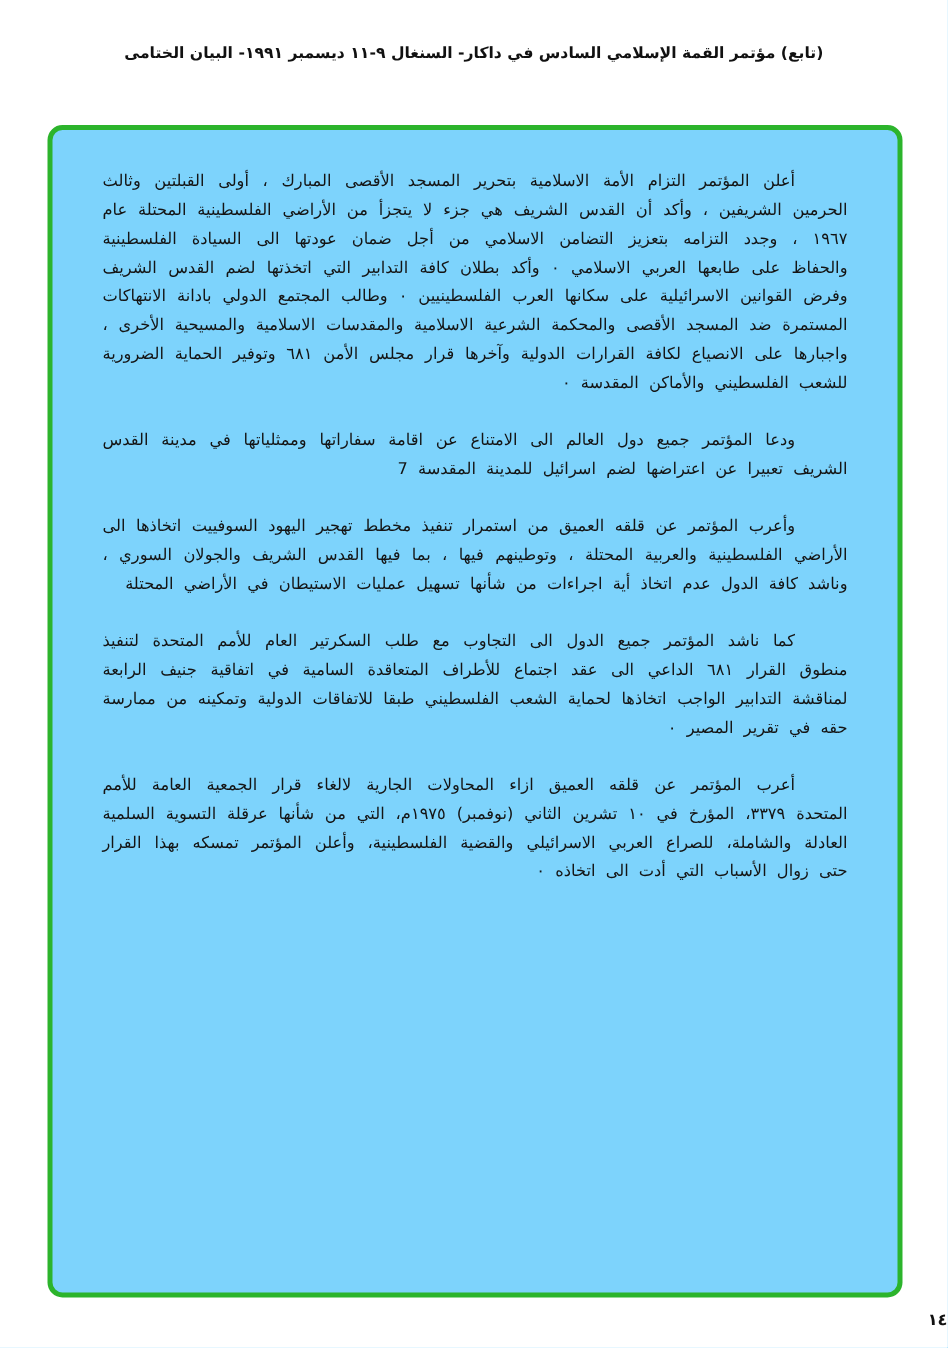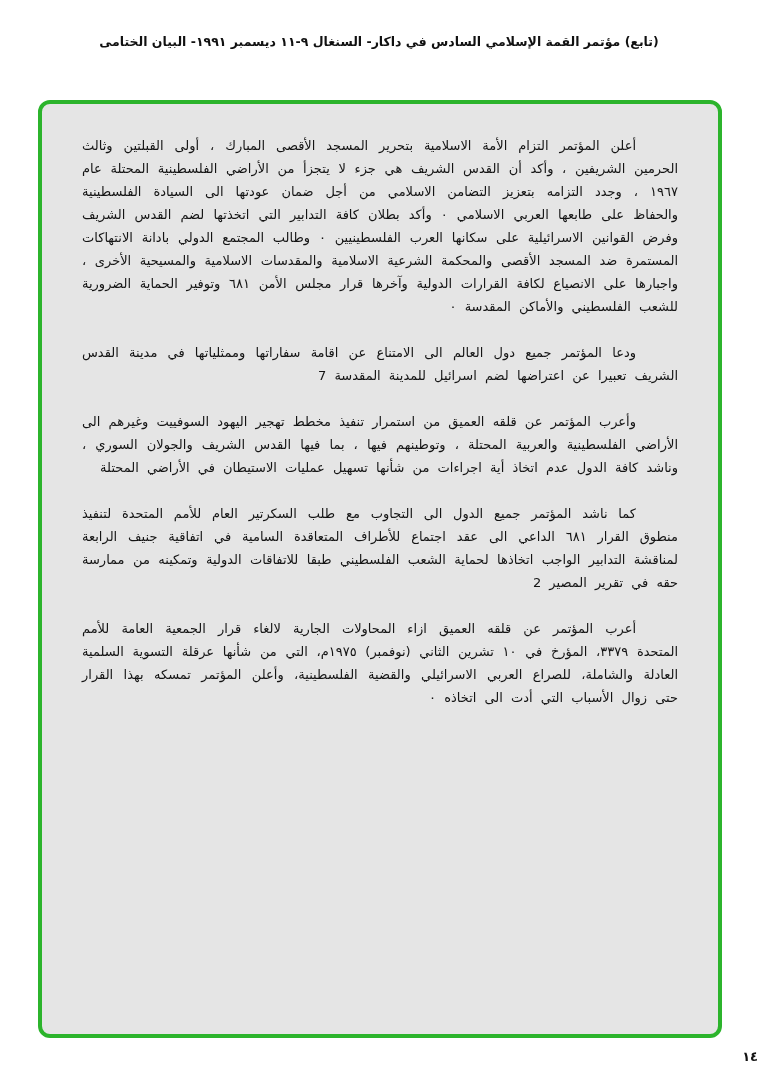--- a/index.html
+++ b/index.html
@@ -38,21 +38,21 @@
     color: #222222;
   }
   .content-frame {
     position: absolute;
     left: 38px;
     top: 100px;
     width: 684px;
     height: 938px;
     border: 4px solid #2cb42c;
     border-radius: 12px;
-    background: #e5e5e5;
+    background: #7dd3fc;
     padding: 30px 40px 20px 40px;
     overflow: hidden;
   }
   .content-frame .body-text {
     direction: rtl;
     text-align: justify;
     font-size: 13px;
     line-height: 23px;
     word-spacing: 4px;
     color: #141414;
@@ -81,21 +81,21 @@
 <div class="page">
 
   <div class="doc-header">
     <div class="title-line">(تابع) مؤتمر القمة الإسلامي السادس في داكار- السنغال ٩-١١ ديسمبر ١٩٩١- البيان الختامى</div>
   </div>
 
   <div class="content-frame">
     <div class="body-text">
       <p>أعلن المؤتمر التزام الأمة الاسلامية بتحرير المسجد الأقصى المبارك ، أولى القبلتين وثالث الحرمين الشريفين ، وأكد أن القدس الشريف هي جزء لا يتجزأ من الأراضي الفلسطينية المحتلة عام ١٩٦٧ ، وجدد التزامه بتعزيز التضامن الاسلامي من أجل ضمان عودتها الى السيادة الفلسطينية والحفاظ على طابعها العربي الاسلامي ٠ وأكد بطلان كافة التدابير التي اتخذتها لضم القدس الشريف وفرض القوانين الاسرائيلية على سكانها العرب الفلسطينيين ٠ وطالب المجتمع الدولي بادانة الانتهاكات المستمرة ضد المسجد الأقصى والمحكمة الشرعية الاسلامية والمقدسات الاسلامية والمسيحية الأخرى ، واجبارها على الانصياع لكافة القرارات الدولية وآخرها قرار مجلس الأمن ٦٨١ وتوفير الحماية الضرورية للشعب الفلسطيني والأماكن المقدسة ٠</p>
       <p>ودعا المؤتمر جميع دول العالم الى الامتناع عن اقامة سفاراتها وممثلياتها في مدينة القدس الشريف تعبيرا عن اعتراضها لضم اسرائيل للمدينة المقدسة 7</p>
-      <p>وأعرب المؤتمر عن قلقه العميق من استمرار تنفيذ مخطط تهجير اليهود السوفييت وغيرهم الى الأراضي الفلسطينية والعربية المحتلة ، وتوطينهم فيها ، بما فيها القدس الشريف والجولان السوري ، وناشد كافة الدول عدم اتخاذ أية اجراءات من شأنها تسهيل عمليات الاستيطان في الأراضي المحتلة</p>
-      <p>كما ناشد المؤتمر جميع الدول الى التجاوب مع طلب السكرتير العام للأمم المتحدة لتنفيذ منطوق القرار ٦٨١ الداعي الى عقد اجتماع للأطراف المتعاقدة السامية في اتفاقية جنيف الرابعة لمناقشة التدابير الواجب اتخاذها لحماية الشعب الفلسطيني طبقا للاتفاقات الدولية وتمكينه من ممارسة حقه في تقرير المصير 2</p>
+      <p>وأعرب المؤتمر عن قلقه العميق من استمرار تنفيذ مخطط تهجير اليهود السوفييت اتخاذها الى الأراضي الفلسطينية والعربية المحتلة ، وتوطينهم فيها ، بما فيها القدس الشريف والجولان السوري ، وناشد كافة الدول عدم اتخاذ أية اجراءات من شأنها تسهيل عمليات الاستيطان في الأراضي المحتلة</p>
+      <p>كما ناشد المؤتمر جميع الدول الى التجاوب مع طلب السكرتير العام للأمم المتحدة لتنفيذ منطوق القرار ٦٨١ الداعي الى عقد اجتماع للأطراف المتعاقدة السامية في اتفاقية جنيف الرابعة لمناقشة التدابير الواجب اتخاذها لحماية الشعب الفلسطيني طبقا للاتفاقات الدولية وتمكينه من ممارسة حقه في تقرير المصير ٠</p>
       <p>أعرب المؤتمر عن قلقه العميق ازاء المحاولات الجارية لالغاء قرار الجمعية العامة للأمم المتحدة ٣٣٧٩، المؤرخ في ١٠ تشرين الثاني (نوفمبر) ١٩٧٥م، التي من شأنها عرقلة التسوية السلمية العادلة والشاملة، للصراع العربي الاسرائيلي والقضية الفلسطينية، وأعلن المؤتمر تمسكه بهذا القرار حتى زوال الأسباب التي أدت الى اتخاذه ٠</p>
     </div>
   </div>
 
   <div class="page-number">١٤</div>
 
 </div>
 
 </body></html>

